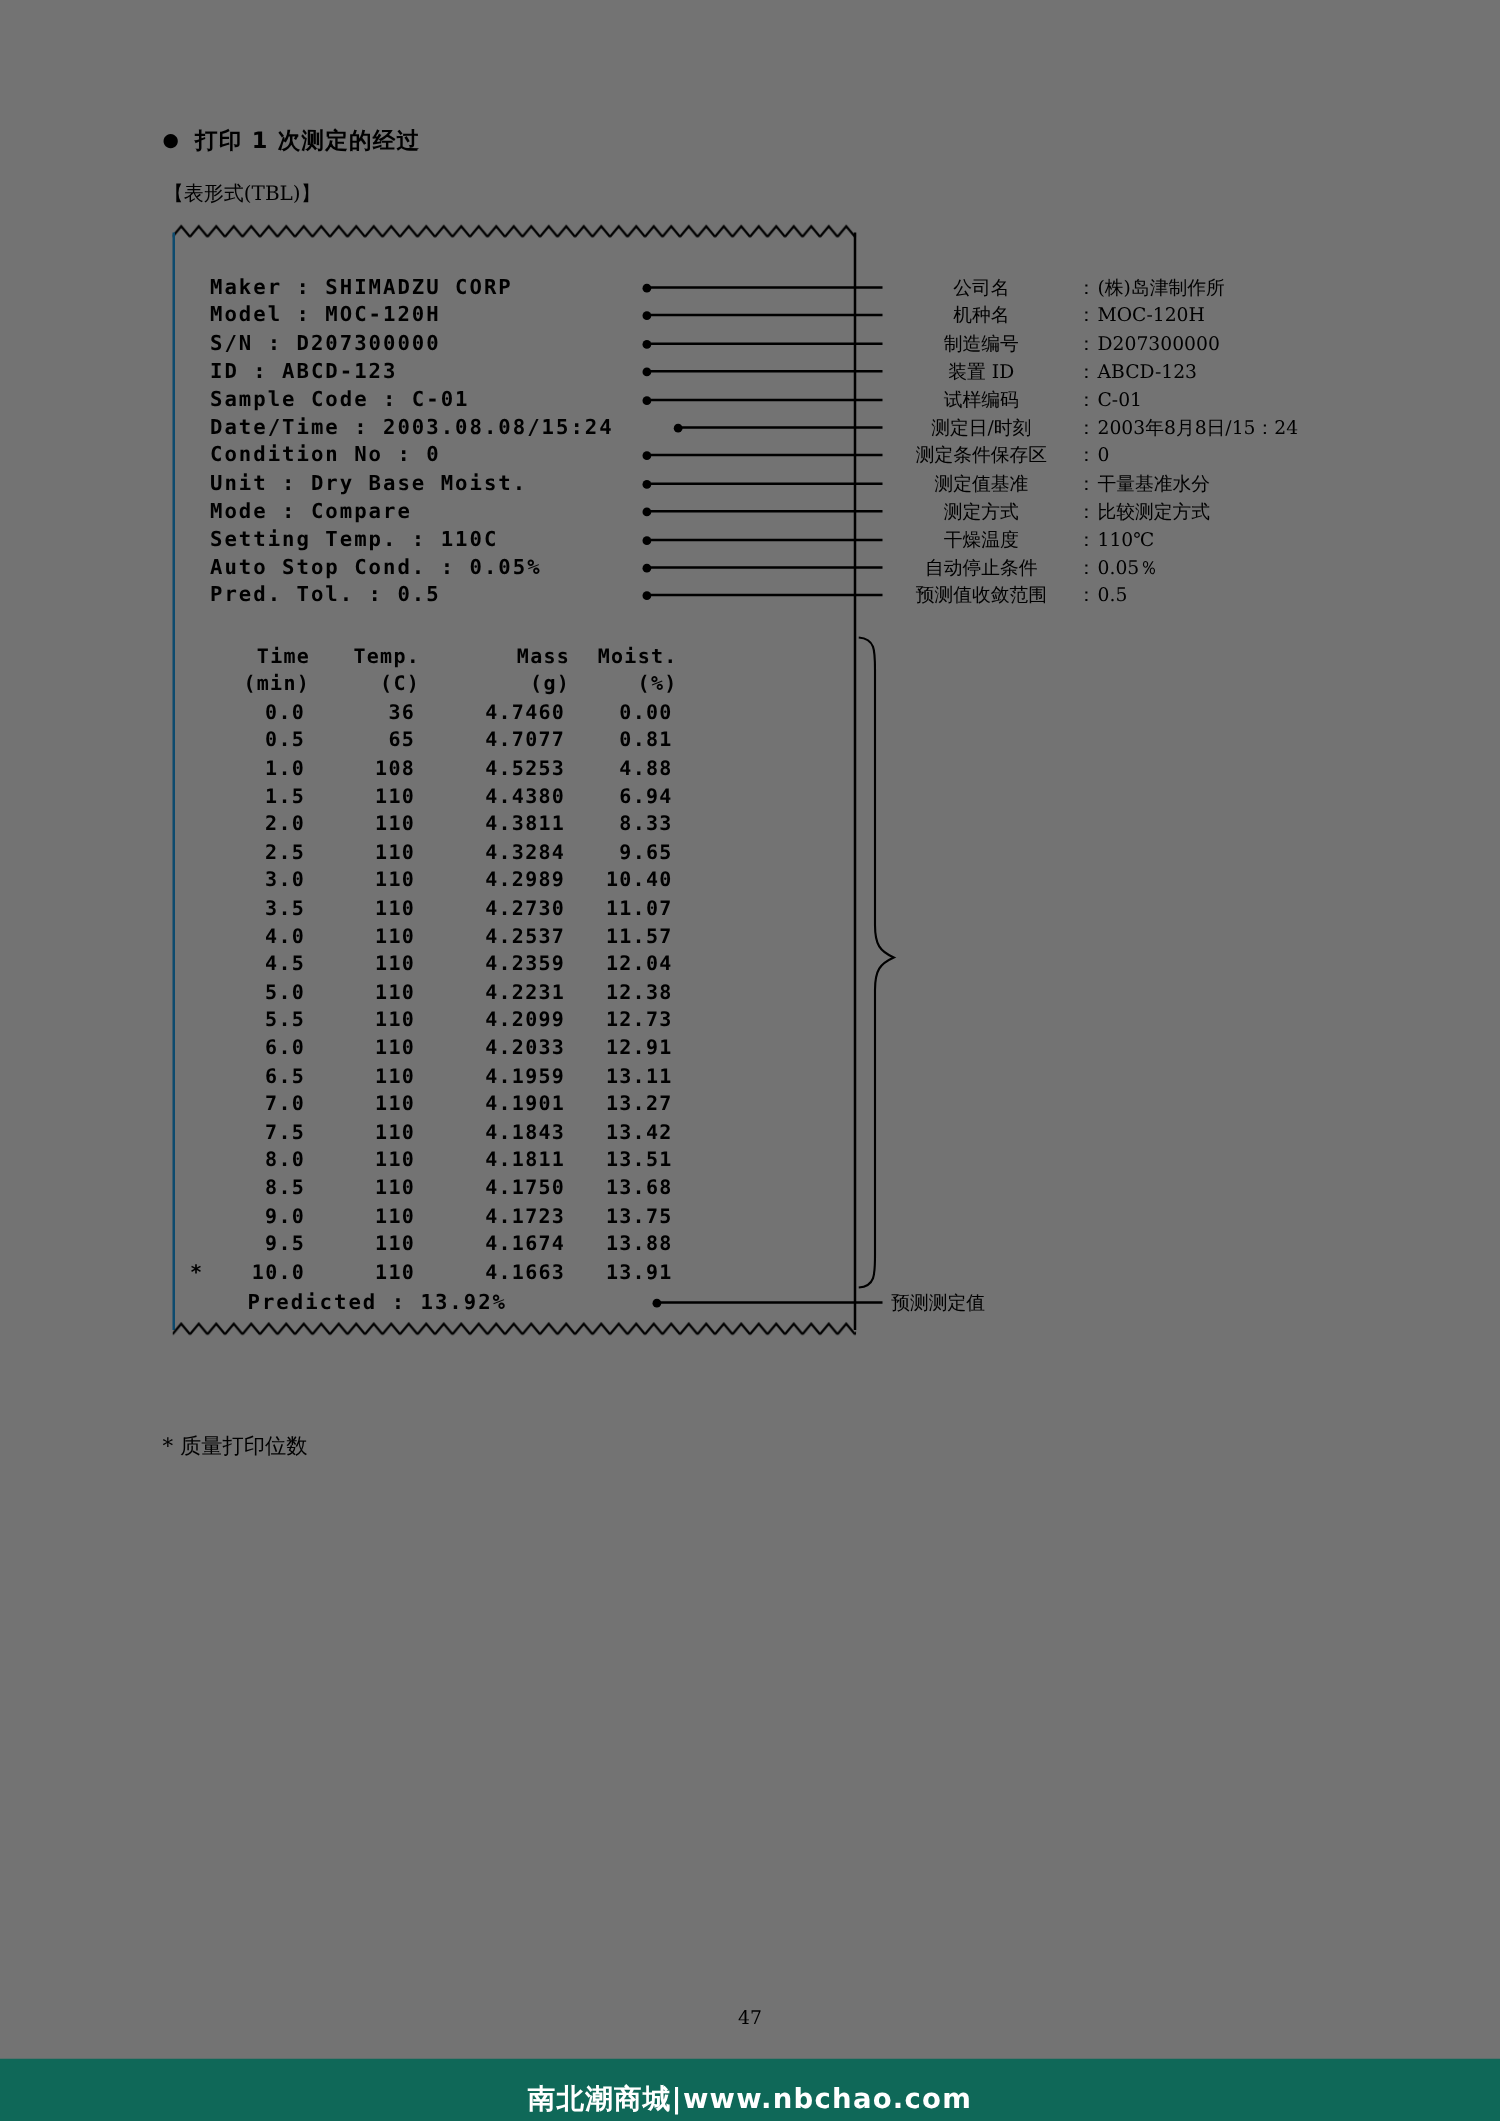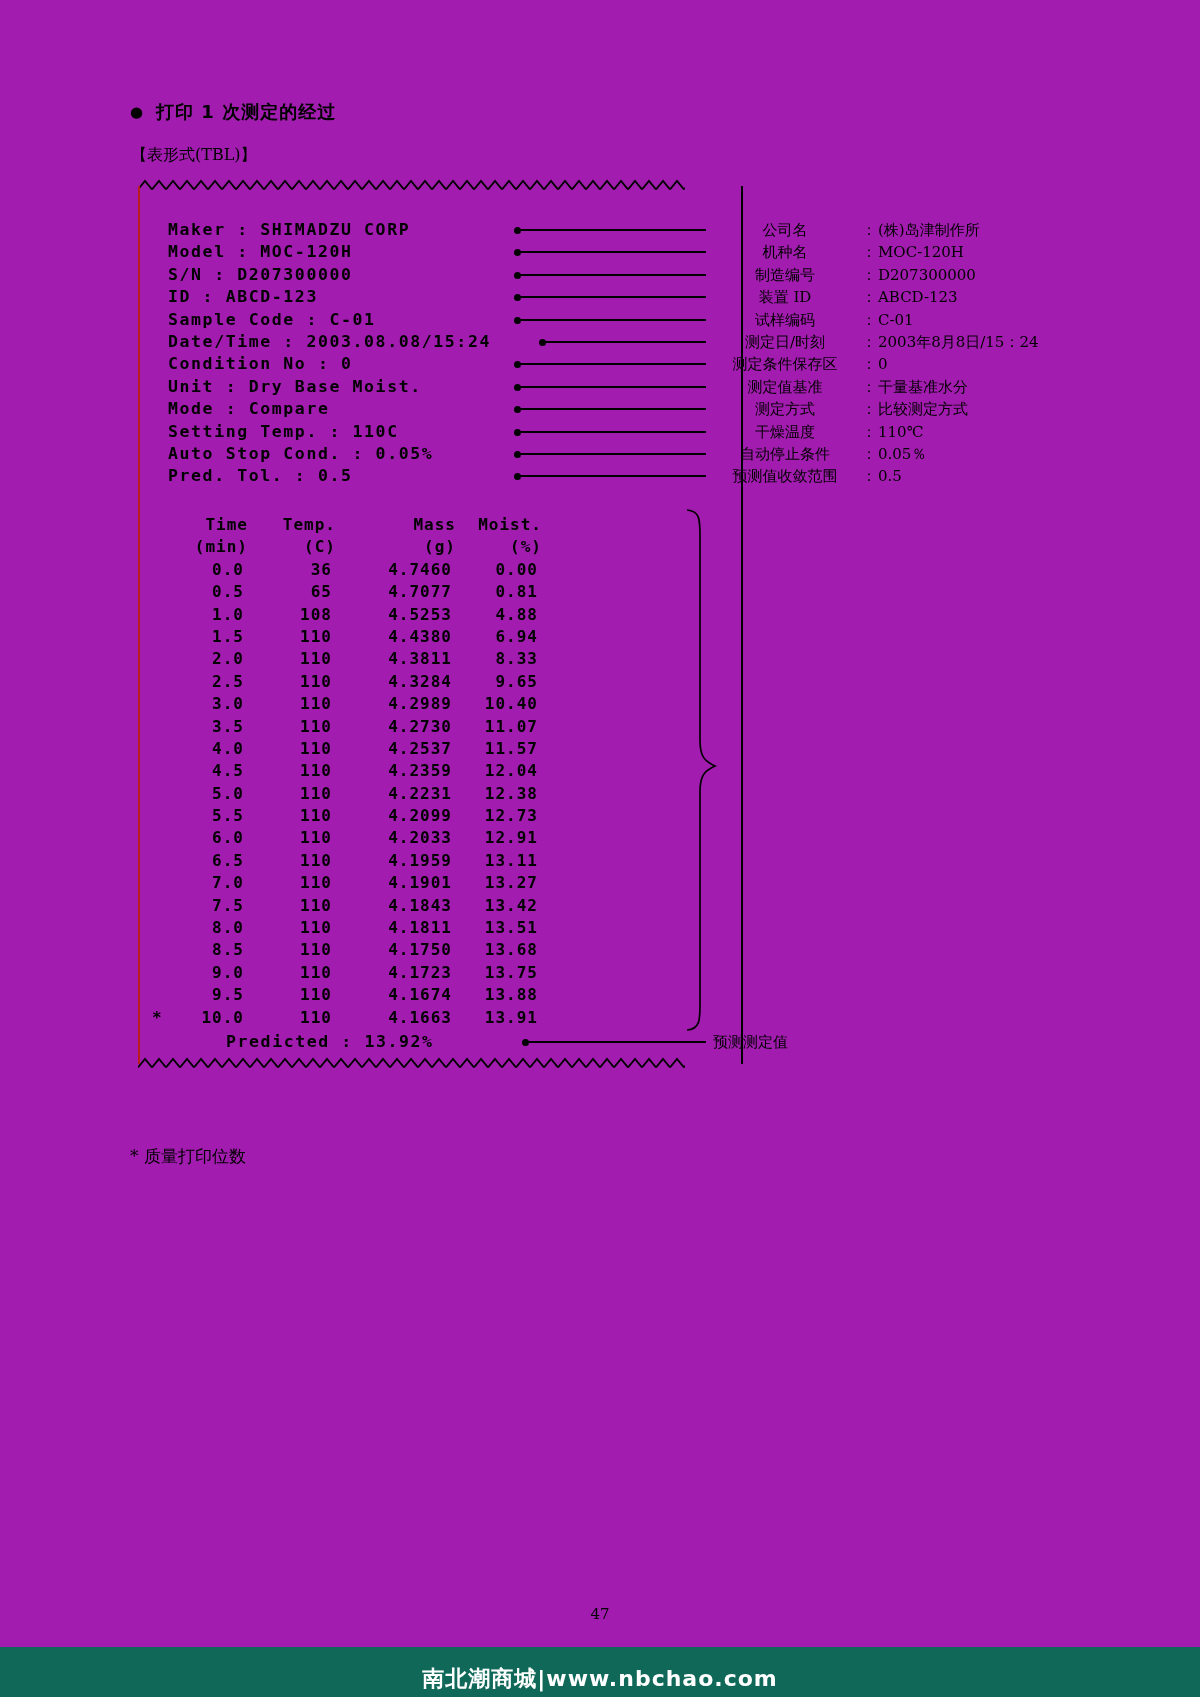--- a/index.html
+++ b/index.html
@@ -1,29 +1,29 @@
 <!DOCTYPE html>
 <html><head>
 <meta charset="utf-8">
 <style>
   * { margin:0; padding:0; box-sizing:border-box; }
   html,body { background:#ffffff; }
   .page {
     position:relative; width:1200px; height:1697px; margin:0 auto;
-    background:#a21caf; color:#111; overflow:hidden;
+    background:#737373; color:#111; overflow:hidden;
     font-family:"DejaVu Sans", sans-serif;
   }
   .heading { position:absolute; left:130px; top:100px; font-size:18px; font-weight:bold; color:#000; letter-spacing:1px; }
   .heading .bullet { font-size:15px; margin-right:12px; position:relative; top:-1px; }
   .format-label { position:absolute; left:131px; top:145px; font-size:16px; color:#000; font-family:"DejaVu Serif","Liberation Serif",serif; }
 
   
   .receipt-box {
-    position:absolute; left:138px; top:186px; width:605px; height:878px;
-    border-left:2px solid #b91c1c; border-right:2px solid #000;
+    position:absolute; left:138px; top:186px; width:547px; height:878px;
+    border-left:2px solid #0c4a6e; border-right:2px solid #000;
   }
   .zigzag { position:absolute; left:138px; width:547px; height:12px; }
   .zz-top { top:179px; }
   .zz-bottom { top:1057px; }
   .rlines {
     position:absolute; left:28px; top:33px; white-space:pre;
     font-family:"DejaVu Sans Mono","Liberation Mono",monospace;
     font-weight:bold; font-size:16.5px; letter-spacing:1.6px; line-height:22.4px; color:#000;
   }
   .rtable {
@@ -31,21 +31,21 @@
     display:grid; grid-template-columns:34px 66px 88px 120px 86px; grid-auto-rows:22.4px;
     font-family:"DejaVu Sans Mono","Liberation Mono",monospace;
     font-weight:bold; font-size:16px; letter-spacing:1px; color:#000; line-height:22.4px;
   }
   .cell { text-align:right; padding-right:4px; white-space:pre; }
   .cell.hdr { text-align:right; padding-right:0; }
   .cell.star { text-align:left; padding-left:4px; }
   .predicted {
     position:absolute; left:58px; top:846px;
     font-family:"DejaVu Sans Mono","Liberation Mono",monospace;
-    font-weight:bold; font-size:16.5px; letter-spacing:1.6px; color:#000;margin-left:28px;
+    font-weight:bold; font-size:16.5px; letter-spacing:1.6px; color:#000;
   }
 
   
   .leader { position:absolute; height:2px; background:#000; }
   .leader::before {
     content:""; position:absolute; left:-6px; top:-2.5px;
     width:7px; height:7px; background:#000; border-radius:50%;
   }
 
   

